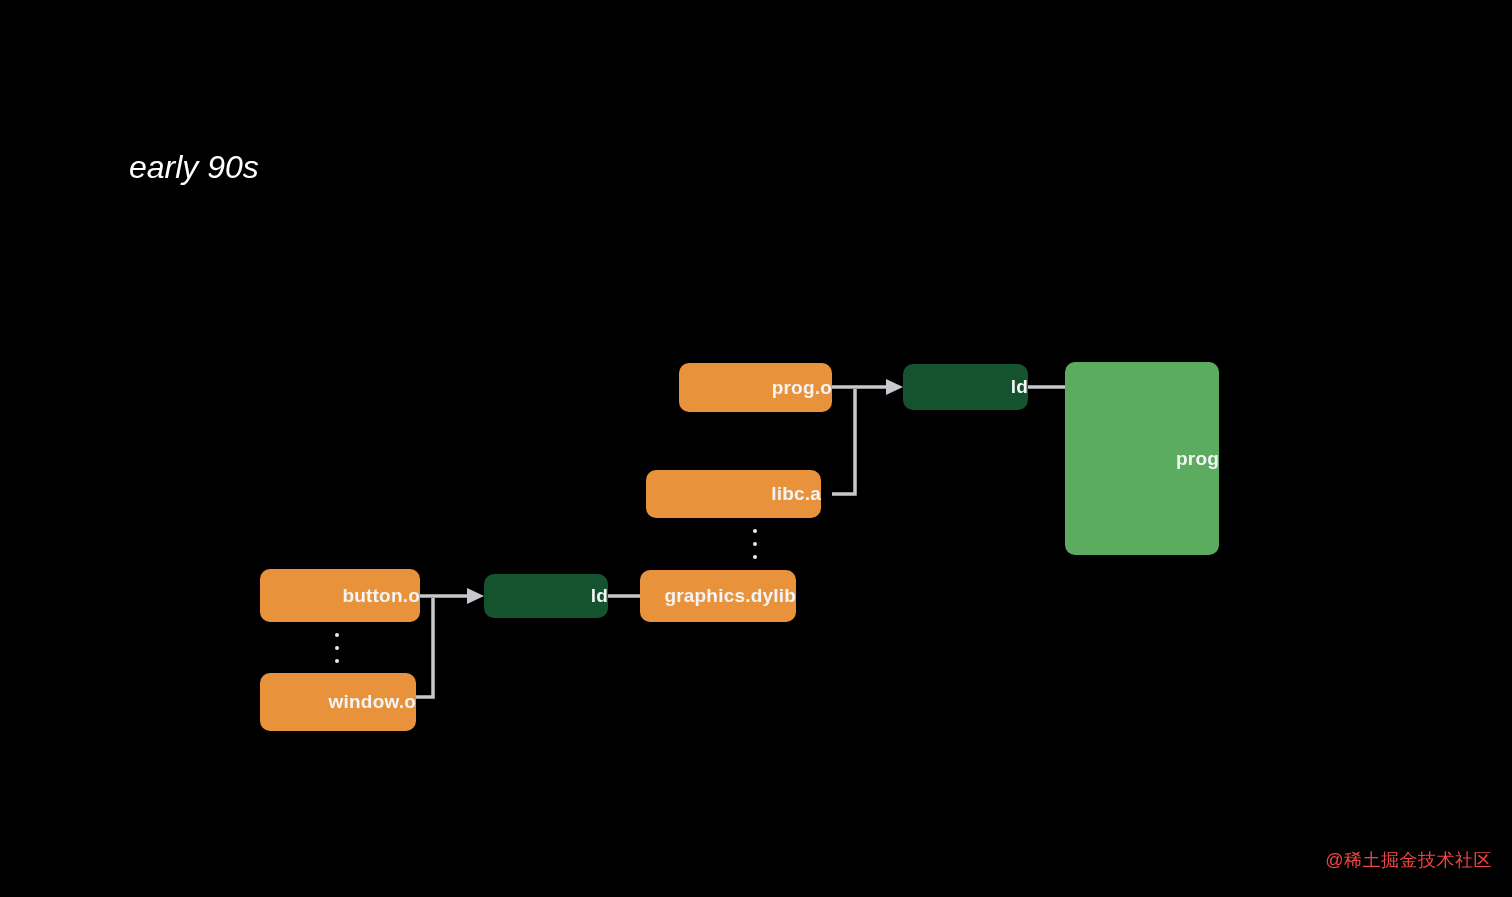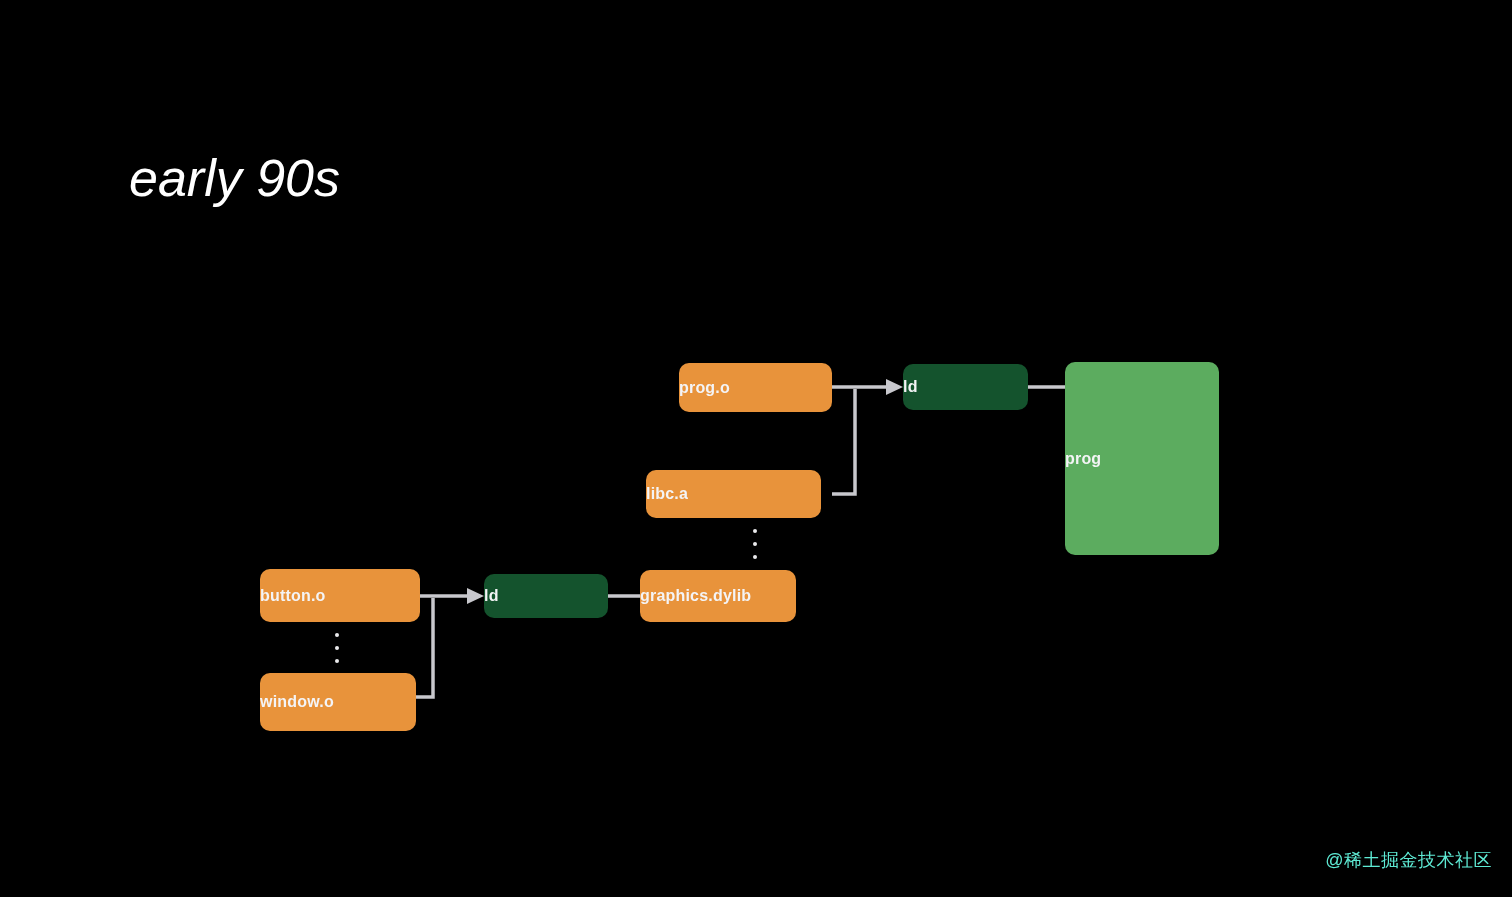--- a/index.html
+++ b/index.html
@@ -25,39 +25,39 @@
     font-weight: 700;
     letter-spacing: -0.5px;
     line-height: 1.1;
   }
   .subtitle {
     position: absolute;
     left: 129px;
     top: 150px;
     margin: 0;
     color: #ffffff;
-    font-size: 52px;
+    font-size: 32px;
     font-weight: 400;
     font-style: italic;
     line-height: 1.1;
   }
   .connectors {
     position: absolute;
     left: 0;
     top: 0;
     pointer-events: none;
   }
   .node {
     position: absolute;
     display: flex;
     align-items: center;
-    justify-content: flex-start;
+    justify-content: flex-end;
     border-radius: 10px;
     color: #F4F4F6;
-    font-size: 16px;
+    font-size: 19px;
     font-weight: 700;
     letter-spacing: 0.2px;
   }
   .node.orange { background: #E8933B; }
   .node.blue   { background: #14532d; }
   .node.green  { background: #5CAC5F; }
   .dots {
     position: absolute;
     display: flex;
     flex-direction: column;
@@ -66,21 +66,21 @@
   .dots span {
     width: 4px;
     height: 4px;
     border-radius: 50%;
     background: #EAEAEC;
   }
   .watermark {
     position: absolute;
     right: 20px;
     bottom: 25px;
-    color: #5eead4;
+    color: #ef4444;
     font-size: 18px;
     letter-spacing: 0.5px;
   }
 </style>
 </head>
 <body>
 
 <div class="slide">
 
   <h2 class="subtitle">early 90s</h2>

